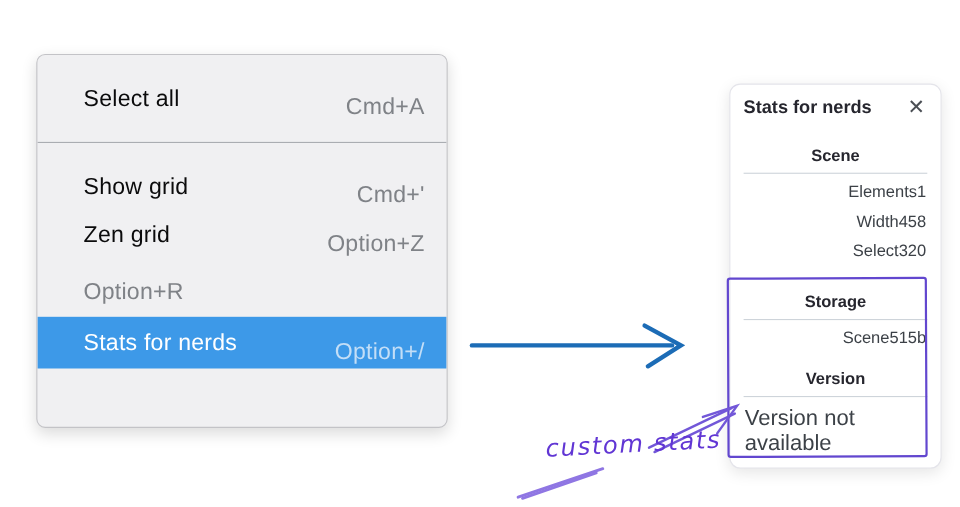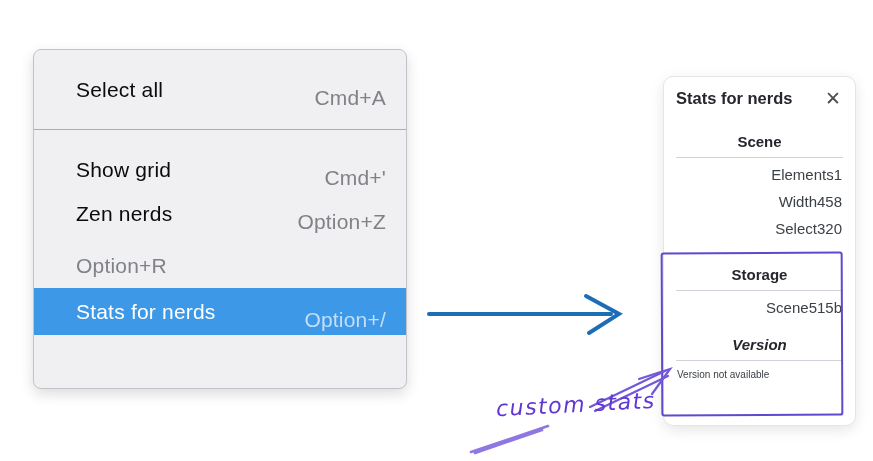--- a/index.html
+++ b/index.html
@@ -82,35 +82,35 @@
     cursor: pointer;
     font-family: "DejaVu Sans", sans-serif;
   }
   .sec-heading {
     text-align: center;
     font-weight: bold;
     font-size: 15px;
     color: #26262e;
     margin-top: 24px;
   }
-  .sec-heading.tight { margin-top: 15px; font-style: italic; }
+  .sec-heading.tight { margin-top: 15px; }
   .sec-rule {
     border: none;
     border-top: 1px solid #ced4da;
     margin: 7px 0 3px 0;
   }
   .stat-row {
     display: flex;
     justify-content: flex-end;
     font-size: 15px;
     padding: 5px 1px;
     color: #3c4147;
   }
   .stat-note {
-    font-size: 10px;
+    font-size: 20px;
     color: #3c4147;
     padding: 5px 1px;
   }
 
   
   .highlight-box {
     position: absolute;
     left: 661px; top: 252px;
     width: 178px; height: 160px;
     border: 2.5px solid #6247cf;
@@ -143,21 +143,21 @@
   <div class="menu-item">
     <span>Select all</span>
     <span class="shortcut">Cmd+A</span>
   </div>
   <div class="menu-sep"></div>
   <div class="menu-item">
     <span>Show grid</span>
     <span class="shortcut">Cmd+'</span>
   </div>
   <div class="menu-item">
-    <span>Zen nerds</span>
+    <span>Zen grid</span>
     <span class="shortcut">Option+Z</span>
   </div>
   <div class="menu-item">
     <span class="shortcut">Option+R</span>
   </div>
   <div class="menu-item highlighted">
     <span>Stats for nerds</span>
     <span class="shortcut">Option+/</span>
   </div>
 </div>

